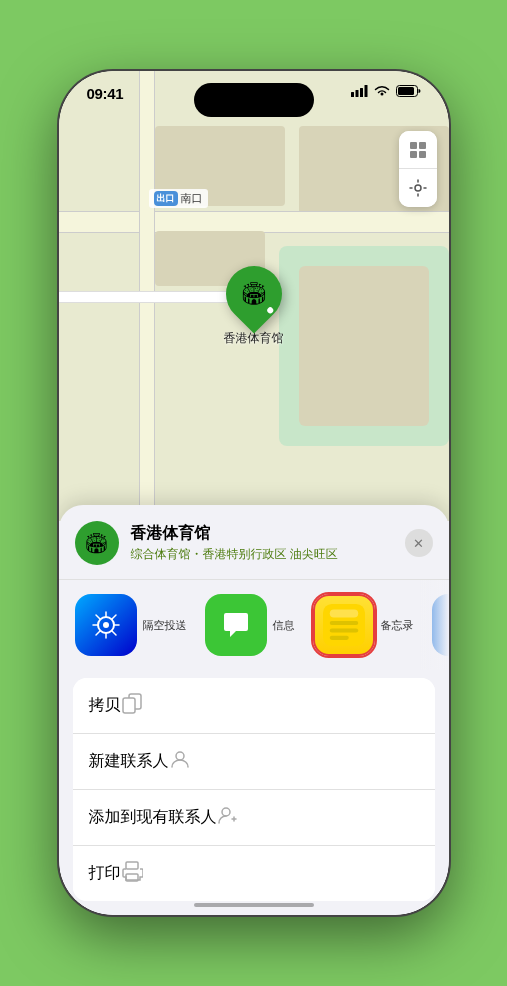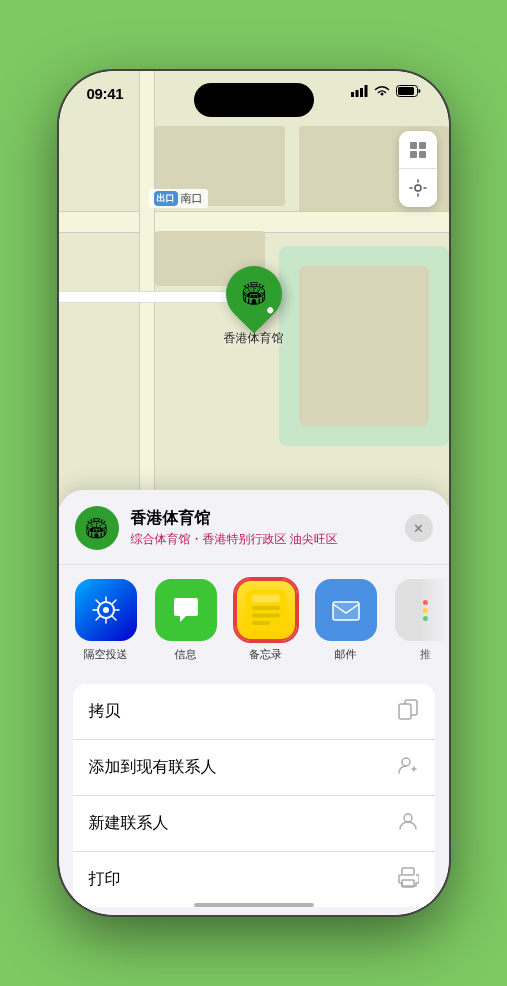--- a/index.html
+++ b/index.html
@@ -253,21 +253,21 @@
       flex-shrink: 0;
     }
     .venue-info { flex: 1; }
     .venue-name {
       font-size: 16px;
       font-weight: 600;
       color: #000;
     }
     .venue-subtitle {
       font-size: 12px;
-      color: #be185d;
+      color: #4d7c0f;
       margin-top: 2px;
     }
     .close-btn {
       width: 28px;
       height: 28px;
       background: #ddd;
       border-radius: 50%;
       display: flex;
       align-items: center;
       justify-content: center;
@@ -281,21 +281,21 @@
       padding: 14px 16px;
       overflow-x: auto;
       display: flex;
       gap: 18px;
       scrollbar-width: none;
       background: #f2f2f7;
     }
     .share-row::-webkit-scrollbar { display: none; }
     .share-item {
       display: flex;
-      flex-direction: column;
+      flex-direction: row;
       align-items: center;
       gap: 6px;
       flex-shrink: 0;
       cursor: pointer;
     }
     .share-icon-wrap {
       width: 62px;
       height: 62px;
       border-radius: 16px;
       display: flex;
@@ -320,21 +320,20 @@
     
     .action-list {
       background: white;
       border-radius: 14px;
       margin: 8px 14px;
       overflow: hidden;
     }
     .action-item {
       display: flex;
       align-items: center;
-      justify-content: space-between;
       padding: 14px 16px;
       border-bottom: 0.5px solid #e0e0e0;
       cursor: pointer;
       background: white;
     }
     .action-item:last-child { border-bottom: none; }
     .action-text {
       font-size: 16px;
       color: #000;
     }
@@ -517,41 +516,41 @@
           <span class="action-text">拷贝</span>
           <span class="action-icon">
             <svg width="22" height="22" viewBox="0 0 22 22" fill="none">
               <rect x="8" y="2" width="12" height="15" rx="2" stroke="#aaa" stroke-width="1.5" fill="none"></rect>
               <rect x="2" y="6" width="12" height="15" rx="2" fill="white" stroke="#aaa" stroke-width="1.5"></rect>
             </svg>
           </span>
         </div>
 
         <div class="action-item">
+          <span class="action-text">新建联系人</span>
+          <span class="action-icon">
+            <svg width="22" height="22" viewBox="0 0 22 22" fill="none">
+              <circle cx="11" cy="8" r="4" stroke="#aaa" stroke-width="1.5" fill="none"></circle>
+              <path d="M3 19c0-4 3.6-7 8-7s8 3 8 7" stroke="#aaa" stroke-width="1.5" stroke-linecap="round" fill="none"></path>
+            </svg>
+          </span>
+        </div>
+
+        <div class="action-item">
           <span class="action-text">添加到现有联系人</span>
           <span class="action-icon">
             <svg width="22" height="22" viewBox="0 0 22 22" fill="none">
               <circle cx="9" cy="8" r="4" stroke="#aaa" stroke-width="1.5" fill="none"></circle>
               <path d="M2 19c0-4 3.1-7 7-7" stroke="#aaa" stroke-width="1.5" stroke-linecap="round" fill="none"></path>
               <circle cx="17" cy="15" r="0" fill="none"></circle>
               <path d="M15 15h4M17 13v4" stroke="#aaa" stroke-width="1.5" stroke-linecap="round"></path>
             </svg>
           </span>
         </div>
 
-        <div class="action-item">
-          <span class="action-text">新建联系人</span>
-          <span class="action-icon">
-            <svg width="22" height="22" viewBox="0 0 22 22" fill="none">
-              <circle cx="11" cy="8" r="4" stroke="#aaa" stroke-width="1.5" fill="none"></circle>
-              <path d="M3 19c0-4 3.6-7 8-7s8 3 8 7" stroke="#aaa" stroke-width="1.5" stroke-linecap="round" fill="none"></path>
-            </svg>
-          </span>
-        </div>
-
 
         <div class="action-item">
           <span class="action-text">打印</span>
           <span class="action-icon">
             <svg width="22" height="22" viewBox="0 0 22 22" fill="none">
               <rect x="5" y="2" width="12" height="7" rx="1" stroke="#aaa" stroke-width="1.5" fill="none"></rect>
               <path d="M5 9H3a1 1 0 00-1 1v6a1 1 0 001 1h2v3h14v-3h2a1 1 0 001-1v-6a1 1 0 00-1-1h-2" stroke="#aaa" stroke-width="1.5" fill="none"></path>
               <rect x="5" y="14" width="12" height="7" rx="1" stroke="#aaa" stroke-width="1.5" fill="none"></rect>
             </svg>
           </span>

